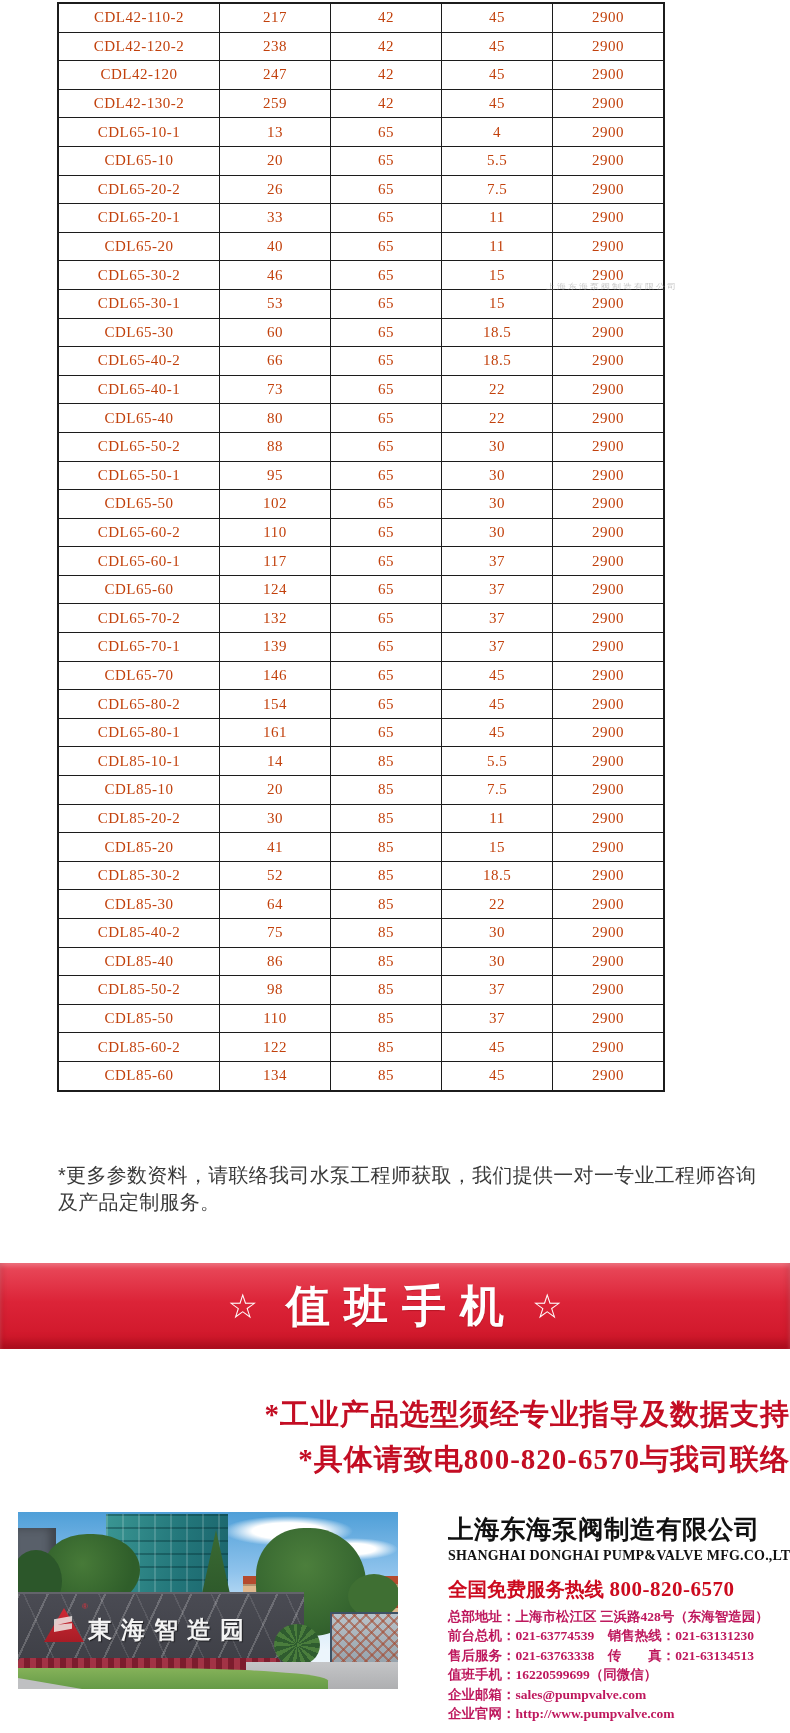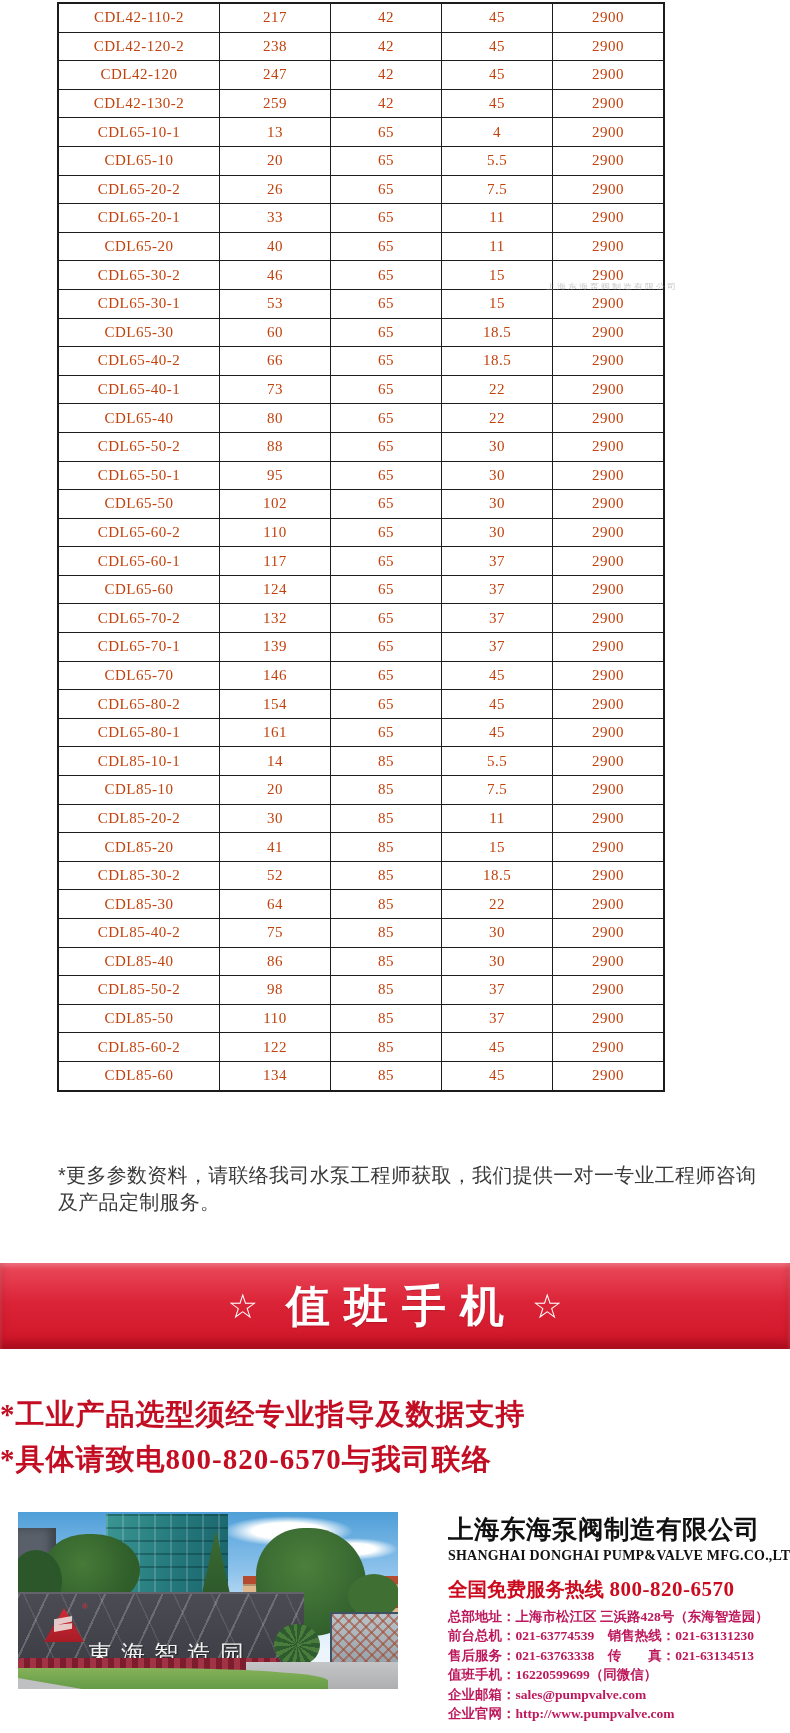--- a/index.html
+++ b/index.html
@@ -27,21 +27,21 @@
   
   .banner{position:absolute;left:0;top:1263px;width:790px;height:86px;
           background:linear-gradient(180deg,#ea4b5c 0%,#dc2438 45%,#cd1427 100%);
           box-shadow:inset 0 3px 4px rgba(255,255,255,.22), inset 0 -7px 9px rgba(110,0,12,.38);
           display:flex;align-items:center;justify-content:center;}
   .banner .star{color:#ffffff;font-size:34px;font-weight:400;line-height:1;}
   .banner .title{color:#ffffff;font-size:44px;font-weight:900;letter-spacing:14px;
                  margin:0 14px 0 28px;line-height:1;text-shadow:0 1px 1px rgba(120,0,10,.35);}
 
   
-  .slogans{position:absolute;left:0;top:1396px;width:790px;text-align:left;
+  .slogans{position:absolute;left:0;top:1396px;width:790px;text-align:right;
            font-family:"Liberation Serif", serif;font-weight:bold;color:#c30d23;}
   .slogans .line{font-size:29px;letter-spacing:1px;line-height:36px;margin-bottom:9px;}
 
   
   .footer{position:absolute;left:0;top:1512px;width:790px;height:200px;}
 
   
   .photo{position:absolute;left:18px;top:0;width:380px;height:177px;overflow:hidden;background:#9cc7ec;}
   .photo *{position:absolute;}
   .sky{inset:0;background:linear-gradient(180deg,#4f9fd8 0%,#8fc3ec 34%,#cfe7f8 58%,#ecf5fc 78%);}
@@ -61,22 +61,22 @@
   .tree-l2{left:-8px;top:38px;width:52px;height:62px;background:#2c572a;border-radius:50%;}
   .conifer{left:168px;top:18px;width:60px;height:104px;background:linear-gradient(180deg,#3a6b33,#274f26);
            clip-path:polygon(50% 0%,88% 100%,12% 100%);}
   .tree-r{left:238px;top:16px;width:110px;height:108px;background:radial-gradient(circle at 45% 35%,#4c7f3c 0%,#35652f 65%,#2a5226 100%);border-radius:46% 54% 52% 48%;}
   .bush-r{left:330px;top:62px;width:52px;height:44px;background:#3f6f33;border-radius:50%;}
   .wall{left:0;top:80px;width:286px;height:70px;
         background:repeating-linear-gradient(115deg,rgba(255,255,255,.20) 0 2px,rgba(255,255,255,0) 2px 26px),
                    repeating-linear-gradient(65deg,rgba(255,255,255,.10) 0 1.5px,rgba(255,255,255,0) 1.5px 34px),
                    linear-gradient(180deg,#4a4b53 0%,#3e3f46 100%);
         border-top:2px solid #63646b;}
-  .sign{left:70px;top:102px;color:#f3f3f3;font-size:24px;font-weight:normal;letter-spacing:9px;
-        text-shadow:1px 1px 1px rgba(0,0,0,.55);white-space:nowrap;margin-top:24px;}
+  .sign{left:70px;top:102px;color:#f3f3f3;font-size:24px;font-weight:bold;letter-spacing:9px;
+        text-shadow:1px 1px 1px rgba(0,0,0,.55);white-space:nowrap;}
   .logo{left:26px;top:96px;width:40px;height:34px;background:linear-gradient(180deg,#d02a35,#a81c26);
         clip-path:polygon(50% 0%,100% 100%,0% 100%);}
   .logo-mark{left:36px;top:104px;width:18px;height:16px;background:#efe6e4;
              clip-path:polygon(0 20%,100% 0,100% 35%,20% 55%,100% 45%,100% 80%,0 100%);opacity:.85;}
   .logo-reg{left:64px;top:90px;color:#c83540;font-size:8px;font-weight:bold;}
   .gate{left:312px;top:100px;width:68px;height:48px;border:2px solid #3e5265;background:
         repeating-linear-gradient(45deg,rgba(164,74,48,.55) 0 2px,rgba(0,0,0,0) 2px 8px),
         repeating-linear-gradient(-45deg,rgba(164,74,48,.55) 0 2px,rgba(0,0,0,0) 2px 8px),
         linear-gradient(180deg,#b9c3ca,#97a3ac);}
   .palm{left:256px;top:112px;width:46px;height:42px;border-radius:50%;

